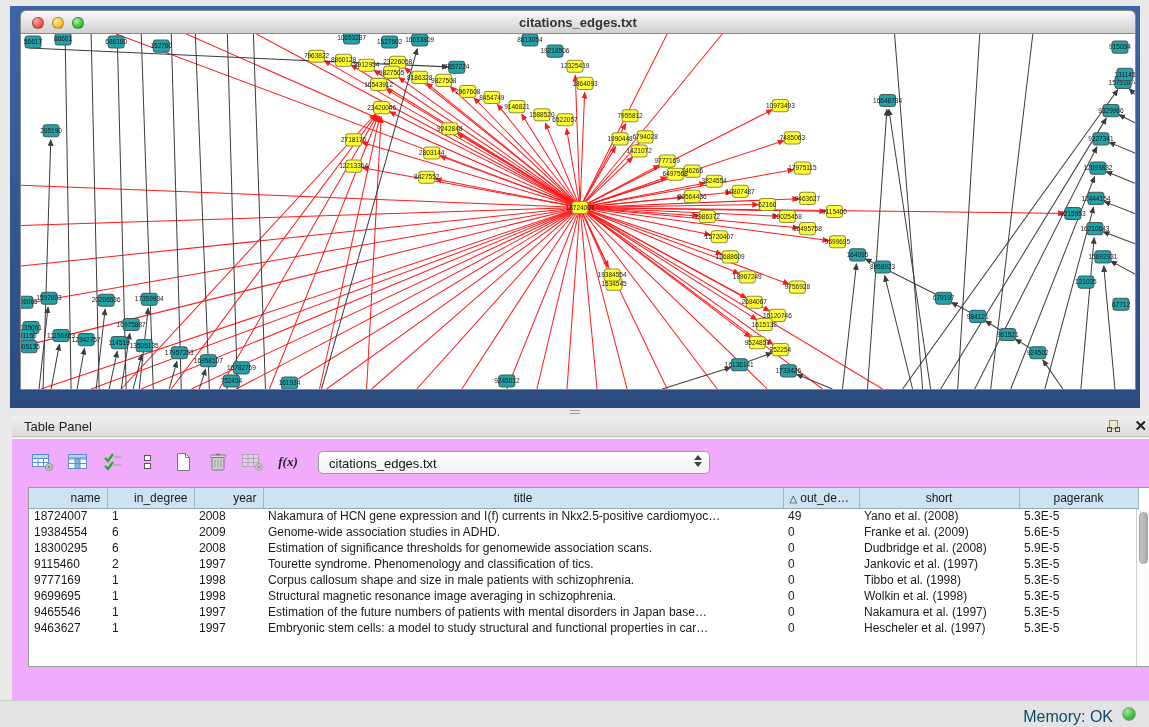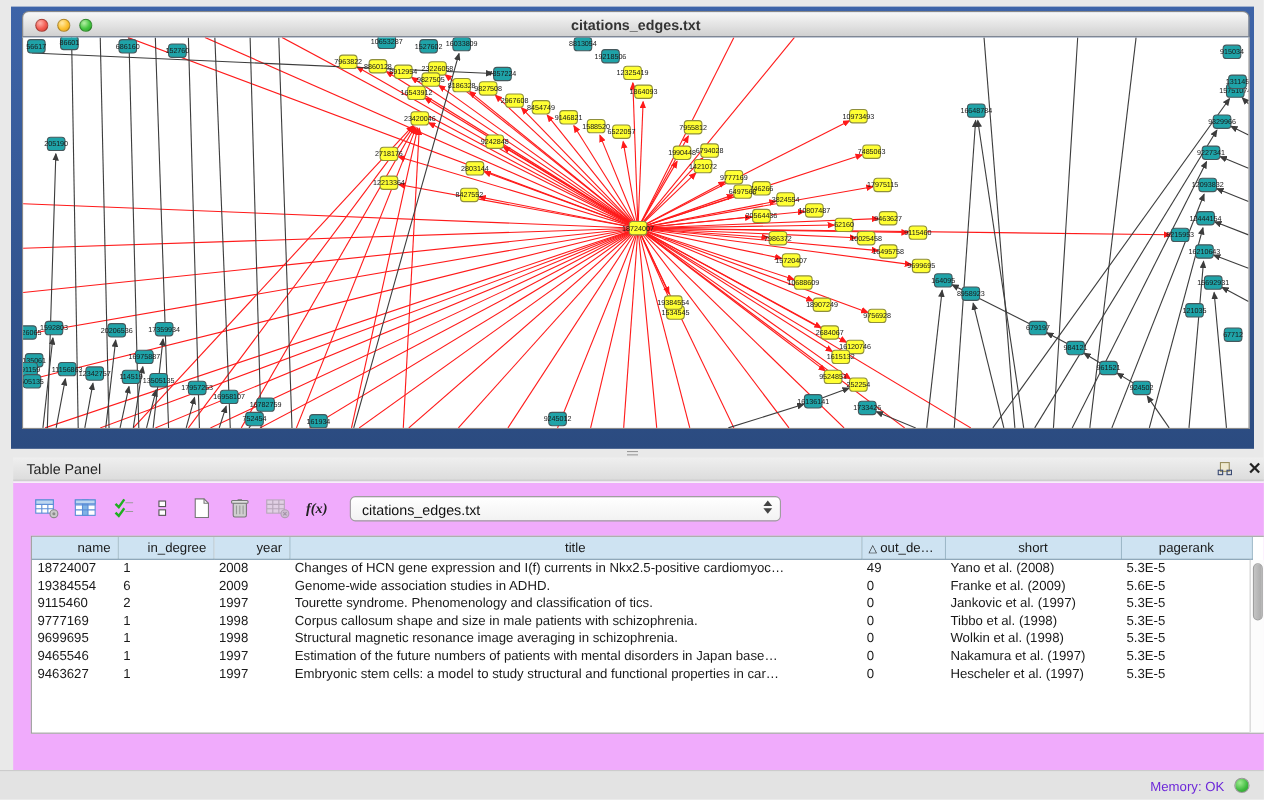--- a/index.html
+++ b/index.html
@@ -65,21 +65,21 @@
 
   .tp-tabs { position:absolute; left:0; right:0; bottom:4px; height:22px; display:flex; justify-content:center; }
   .seg { height:21px; line-height:19px; font-size:12.5px; padding:0 13px; border:1px solid #9f9f9f;
          background:linear-gradient(#ffffff,#e4e4e4); color:#222; cursor:pointer; margin-left:-1px; }
   .seg:first-child { border-radius:5px 0 0 5px; margin-left:0; }
   .seg:last-child { border-radius:0 5px 5px 0; }
   .seg.selected { background:linear-gradient(#8d8d8d,#6e6e6e); color:#e8e8e8; }
 
   
   .statusbar { position:absolute; left:0; top:700px; width:1149px; height:27px; background:#e3e3e3; border-top:1px solid #cccccc; }
-  .memory { position:absolute; right:36px; top:7px; font-size:12px; color:#6d28d9; }
+  .memory { position:absolute; right:36px; top:7px; font-size:16px; color:#0c4a6e; }
   .led { position:absolute; right:13px; top:6px; width:14px; height:14px; border-radius:50%;
          border:1px solid #9a9a9a; background:radial-gradient(circle at 35% 30%, #9dec8f, #3db83d 60%, #2e9a2e); }
 </style>
 </head>
 <body>
 
 <div class="screen">
 
   <div class="desktop">
     <div class="net-window">
@@ -555,35 +555,44 @@
                 <th class="ha-left"><span class="sort-tri">△</span>out_de…</th>
                 <th class="ha-center">short</th>
                 <th class="ha-center">pagerank</th>
               </tr>
             </thead>
           <tbody id="tbl-body">
               <tr>
                 <td>18724007</td>
                 <td>1</td>
                 <td>2008</td>
-                <td>Changes of HCN gene expression and I(f) currents in Nkx2.5-positive cardiomyoc…</td>
+                <td>Nakamura of HCN gene expression and I(f) currents in Nkx2.5-positive cardiomyoc…</td>
                 <td>49</td>
                 <td>Yano et al. (2008)</td>
                 <td>5.3E-5</td>
               </tr>
               <tr>
                 <td>19384554</td>
                 <td>6</td>
                 <td>2009</td>
                 <td>Genome-wide association studies in ADHD.</td>
                 <td>0</td>
                 <td>Franke et al. (2009)</td>
                 <td>5.6E-5</td>
               </tr>
               <tr>
+                <td>18300295</td>
+                <td>6</td>
+                <td>2008</td>
+                <td>Estimation of significance thresholds for genomewide association scans.</td>
+                <td>0</td>
+                <td>Dudbridge et al. (2008)</td>
+                <td>5.9E-5</td>
+              </tr>
+              <tr>
                 <td>9115460</td>
                 <td>2</td>
                 <td>1997</td>
                 <td>Tourette syndrome. Phenomenology and classification of tics.</td>
                 <td>0</td>
                 <td>Jankovic et al. (1997)</td>
                 <td>5.3E-5</td>
               </tr>
               <tr>
                 <td>9777169</td>

